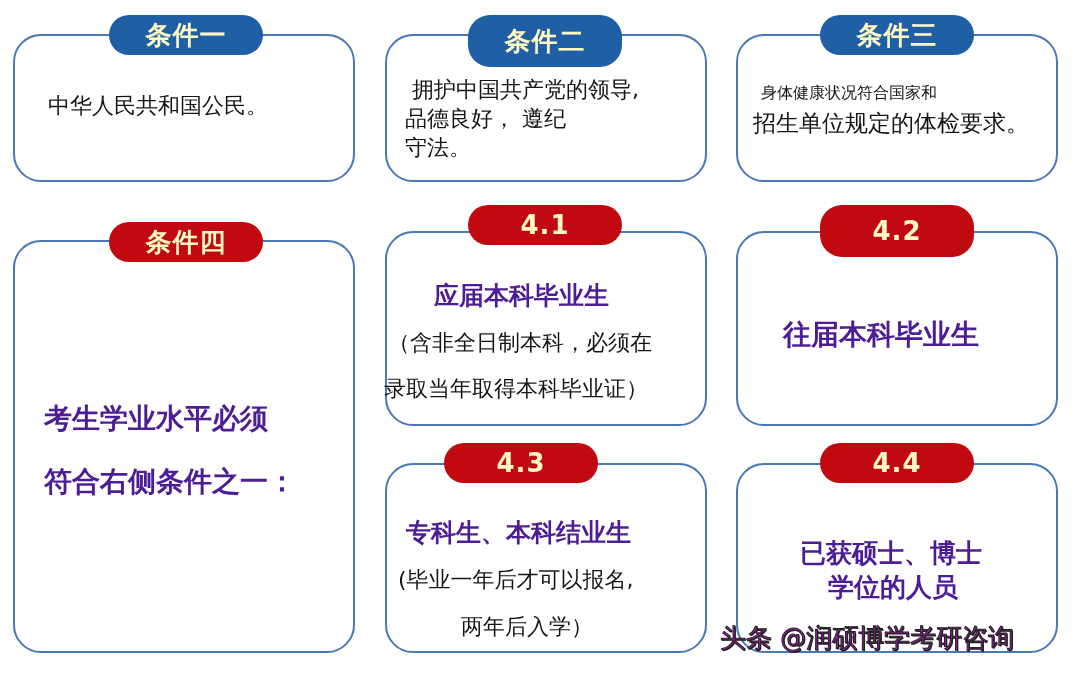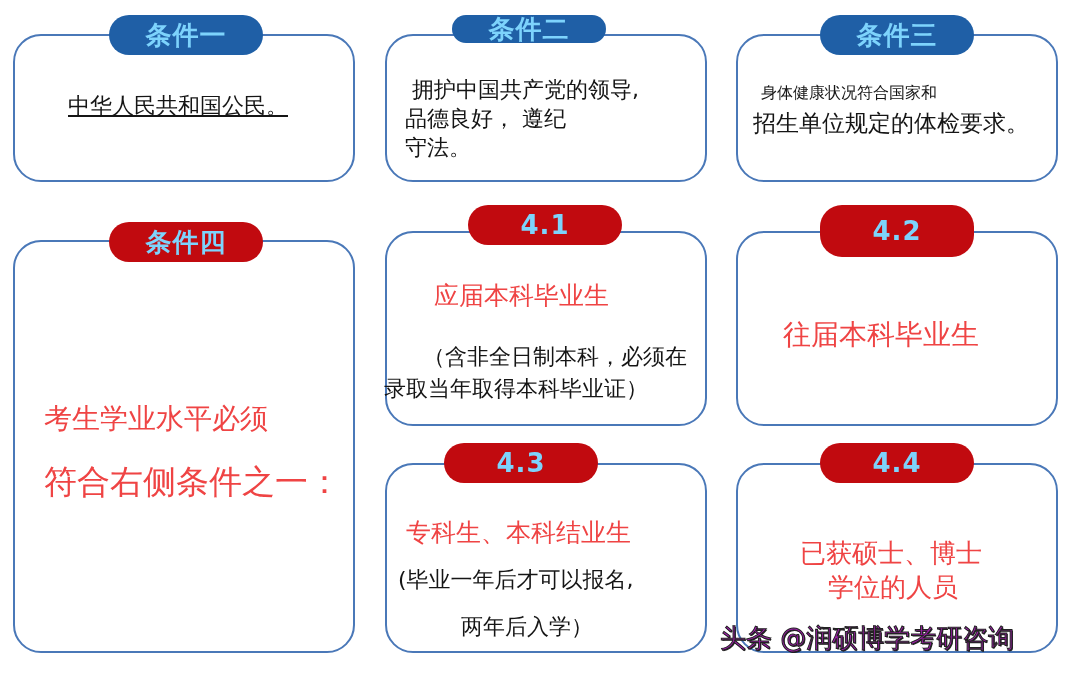--- a/index.html
+++ b/index.html
@@ -8,65 +8,65 @@
     background:#ffffff;
     font-family: "DejaVu Sans", "Liberation Sans", sans-serif;
     color:#111;
   }
   .box {
     position:absolute; box-sizing:border-box;
     border:2px solid #4a78b8; border-radius:28px; background:#fff;
   }
   .badge {
     position:absolute; box-sizing:border-box;
-    border-radius:22px; color:#7dd3fc; font-weight:bold;
+    border-radius:22px; color:#fef9c3; font-weight:bold;
     display:flex; align-items:center; justify-content:center;
     font-size:26px; letter-spacing:1px;
     font-family: "DejaVu Sans", "Liberation Sans", sans-serif;
   }
   .badge.blue { background:#1f5fa6; }
   .badge.red { background:#c10a0f; }
   .txt {
     position:absolute; font-size:22px; line-height:27px; color:#151515;
     white-space:pre;
   }
-  .bold { font-weight:normal; color:#ef4444; }
+  .bold { font-weight:bold; color:#4c1d95; }
   .watermark {
     position:absolute; left:720px; top:621px; font-size:26px; color:#a21caf;
     -webkit-text-stroke:1px #222; white-space:nowrap; letter-spacing:0px;
     text-shadow: 1px 1px 0 #222;
   }
 </style>
 </head>
 <body>
 
 <div class="box" style="left:13px;top:34px;width:342px;height:148px;"></div>
 <div class="badge blue" style="left:109px;top:15px;width:154px;height:40px;">条件一</div>
-<div class="txt" style="left:68px;top:92px;text-decoration:underline;">中华人民共和国公民。</div>
+<div class="txt" style="left:48px;top:92px;">中华人民共和国公民。</div>
 
 <div class="box" style="left:385px;top:34px;width:322px;height:148px;"></div>
-<div class="badge blue" style="left:452px;top:15px;width:154px;height:28px;">条件二</div>
+<div class="badge blue" style="left:468px;top:15px;width:154px;height:52px;">条件二</div>
 <div class="txt" style="left:405px;top:76px;"> 拥护中国共产党的领导,</div>
 <div class="txt" style="left:405px;top:105px;">品德良好， 遵纪</div>
 <div class="txt" style="left:405px;top:134px;text-align:right;">守法。</div>
 
 <div class="box" style="left:736px;top:34px;width:322px;height:148px;"></div>
 <div class="badge blue" style="left:820px;top:15px;width:154px;height:40px;">条件三</div>
 <div class="txt" style="left:753px;top:79px;font-size:16px;margin-left:8px;">身体健康状况符合国家和</div>
 <div class="txt" style="left:753px;top:110px;font-size:23px;">招生单位规定的体检要求。</div>
 
 <div class="box" style="left:13px;top:240px;width:342px;height:413px;"></div>
 <div class="badge red" style="left:109px;top:222px;width:154px;height:40px;">条件四</div>
 <div class="txt bold" style="left:44px;top:402px;font-size:28px;line-height:34px;">考生学业水平必须</div>
-<div class="txt bold" style="left:44px;top:465px;font-size:33px;line-height:34px;">符合右侧条件之一：</div>
+<div class="txt bold" style="left:44px;top:465px;font-size:28px;line-height:34px;">符合右侧条件之一：</div>
 
 <div class="box" style="left:385px;top:231px;width:322px;height:195px;"></div>
 <div class="badge red" style="left:468px;top:205px;width:154px;height:40px;">4.1</div>
 <div class="txt bold" style="left:434px;top:281px;font-size:25px;line-height:30px;">应届本科毕业生</div>
-<div class="txt" style="left:388px;top:343px;margin-left:35px;">（含非全日制本科，必须在</div>
+<div class="txt" style="left:388px;top:329px;">（含非全日制本科，必须在</div>
 <div class="txt" style="left:384px;top:375px;">录取当年取得本科毕业证）</div>
 
 <div class="box" style="left:736px;top:231px;width:322px;height:195px;"></div>
 <div class="badge red" style="left:820px;top:205px;width:154px;height:52px;">4.2</div>
 <div class="txt bold" style="left:783px;top:318px;font-size:28px;line-height:34px;">往届本科毕业生</div>
 
 <div class="box" style="left:385px;top:463px;width:322px;height:190px;"></div>
 <div class="badge red" style="left:444px;top:443px;width:154px;height:40px;">4.3</div>
 <div class="txt bold" style="left:406px;top:518px;font-size:25px;line-height:30px;">专科生、本科结业生</div>
 <div class="txt" style="left:398px;top:566px;">(毕业一年后才可以报名,</div>

